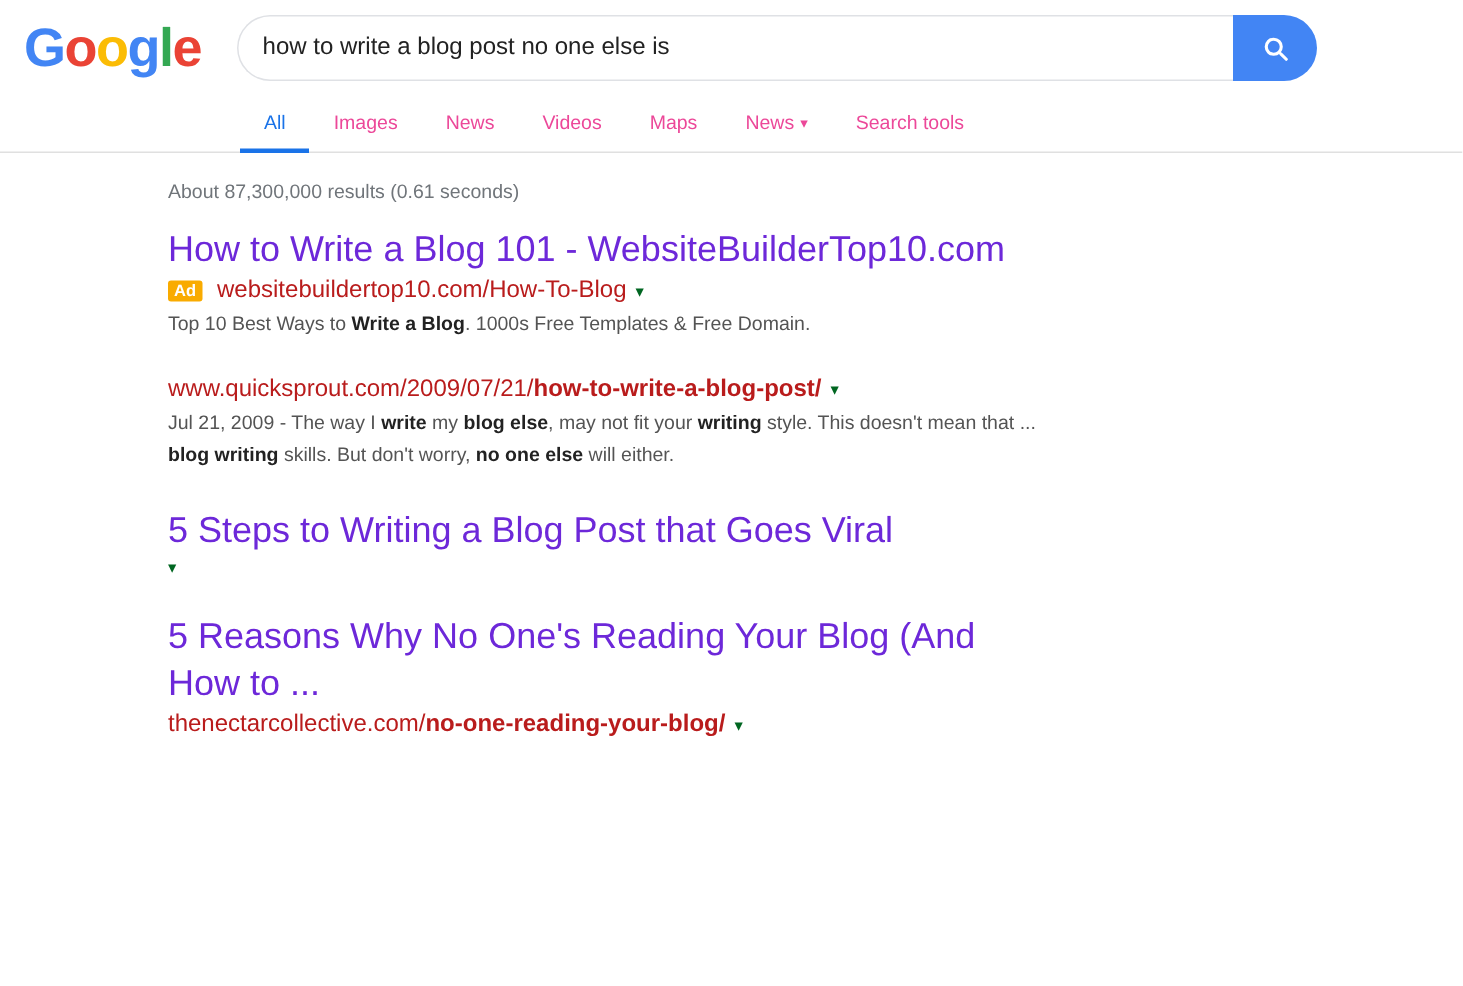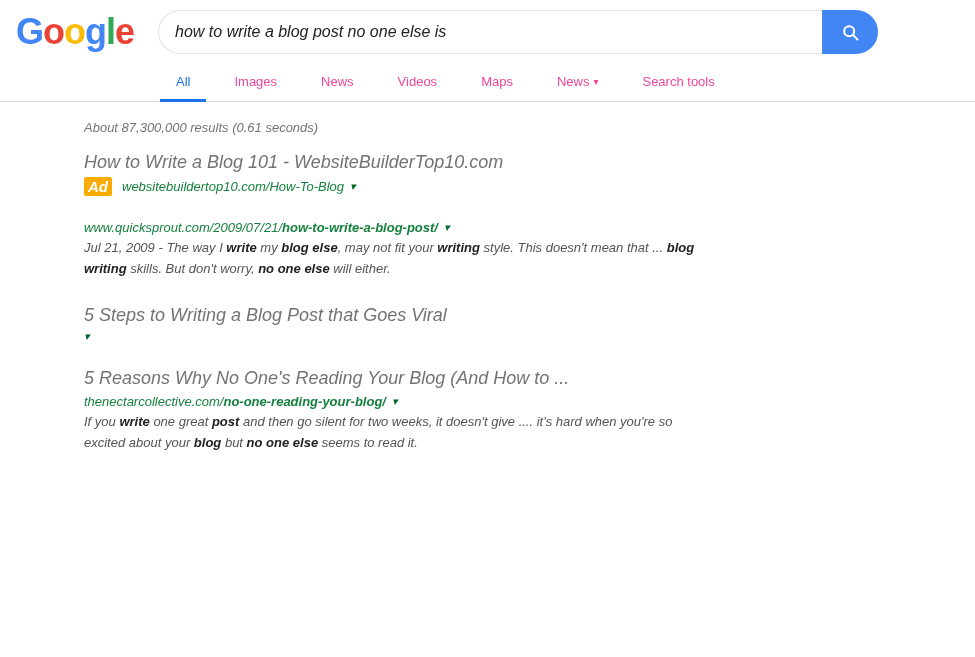--- a/index.html
+++ b/index.html
@@ -38,21 +38,20 @@
     #search-input {
       width: 100%;
       height: 44px;
       border: 1px solid #dfe1e5;
       border-radius: 24px 0 0 24px;
       padding: 0 16px;
       font-size: 16px;
       outline: none;
       border-right: none;
       color: #222;
-      font-style: italic;
     }
     #search-button {
       height: 44px;
       width: 56px;
       background: #4285F4;
       border: none;
       border-radius: 0 24px 24px 0;
       cursor: pointer;
       display: flex;
       align-items: center;
@@ -63,21 +62,21 @@
       fill: white;
       width: 20px;
       height: 20px;
     }
 
     
     #nav-tabs {
       display: flex;
       padding: 0 0 0 160px;
       border-bottom: 1px solid #e0e0e0;
-      gap: 12px;
+      gap: 0;
     }
     .nav-tab {
       padding: 10px 16px;
       font-size: 13px;
       color: #ec4899;
       cursor: pointer;
       text-decoration: none;
       display: flex;
       align-items: center;
       gap: 4px;
@@ -88,64 +87,63 @@
       color: #1a73e8;
       border-bottom: 3px solid #1a73e8;
       font-weight: 500;
     }
     .nav-tab .chevron {
       font-size: 10px;
     }
 
     
     #results-area {
-      padding: 10px 0 0 84px;
+      padding: 10px 0 0 112px;
       max-width: 700px;
-      font-style: italic;
     }
     #result-stats {
       color: #70757a;
       font-size: 13px;
       padding: 8px 0 16px 0;
     }
 
     
     .search-result {
       margin-bottom: 24px;
     }
     .result-title {
-      font-size: 18px;
-      color: #737373;
+      font-size: 24px;
+      color: #6d28d9;
       cursor: pointer;
       text-decoration: none;
       line-height: 1.3;
       display: block;
     }
 
     .result-url-row {
       display: flex;
       align-items: center;
       gap: 6px;
       margin: 3px 0;
     }
     .result-url {
-      font-size: 13px;
-      color: #15803d;
+      font-size: 16px;
+      color: #b91c1c;
     }
     .result-url-arrow {
       font-size: 11px;
       color: #006621;
       cursor: pointer;
     }
 
     .ad-badge {
       display: inline-block;
       background: #f9ab00;
       color: #fff;
-      font-size: 15px;
+      font-size: 11px;
       font-weight: bold;
       padding: 1px 4px;
       border-radius: 2px;
       margin-right: 4px;
       vertical-align: middle;
     }
 
     .result-snippet {
       font-size: 13px;
       color: #545454;
@@ -204,20 +202,21 @@
 <div id="results-area">
   <div id="result-stats">About 87,300,000 results (0.61 seconds)</div>
 
   <div class="search-result">
     <a class="result-title" href="#">How to Write a Blog 101 - WebsiteBuilderTop10.com</a>
     <div class="result-url-row">
       <span class="ad-badge">Ad</span>
       <span class="result-url">websitebuildertop10.com/How-To-Blog</span>
       <span class="result-url-arrow">▾</span>
     </div>
+    <div class="result-snippet">Top 10 Best Ways to <b>Write a Blog</b>. 1000s Free Templates &amp; Free Domain.</div>
   </div>
 
   <div class="search-result">
     <div class="result-url-row">
       <span class="result-url">www.quicksprout.com/2009/07/21/<b>how-to-write-a-blog-post/</b></span>
       <span class="result-url-arrow">▾</span>
     </div>
     <div class="result-snippet">Jul 21, 2009 - The way I <b>write</b> my <b>blog else</b>, may not fit your <b>writing</b> style. This doesn't mean that ... <b>blog writing</b> skills. But don't worry, <b>no one else</b> will either.</div>
   </div>
 
@@ -227,15 +226,14 @@
       <span class="result-url-arrow">▾</span>
     </div>
   </div>
 
   <div class="search-result">
     <a class="result-title" href="#">5 Reasons Why No One's Reading Your Blog (And How to ...</a>
     <div class="result-url-row">
       <span class="result-url">thenectarcollective.com/<b>no-one-reading-your-blog/</b></span>
       <span class="result-url-arrow">▾</span>
     </div>
-    <div class="result-snippet">If you <b>write</b> one great <b>post</b> and then go silent for two weeks, it doesn't give .... it's hard when you're so excited about your <b>blog</b> but <b>no one else</b> seems to read it.</div>
   </div>
 </div>
 
 </body></html>

